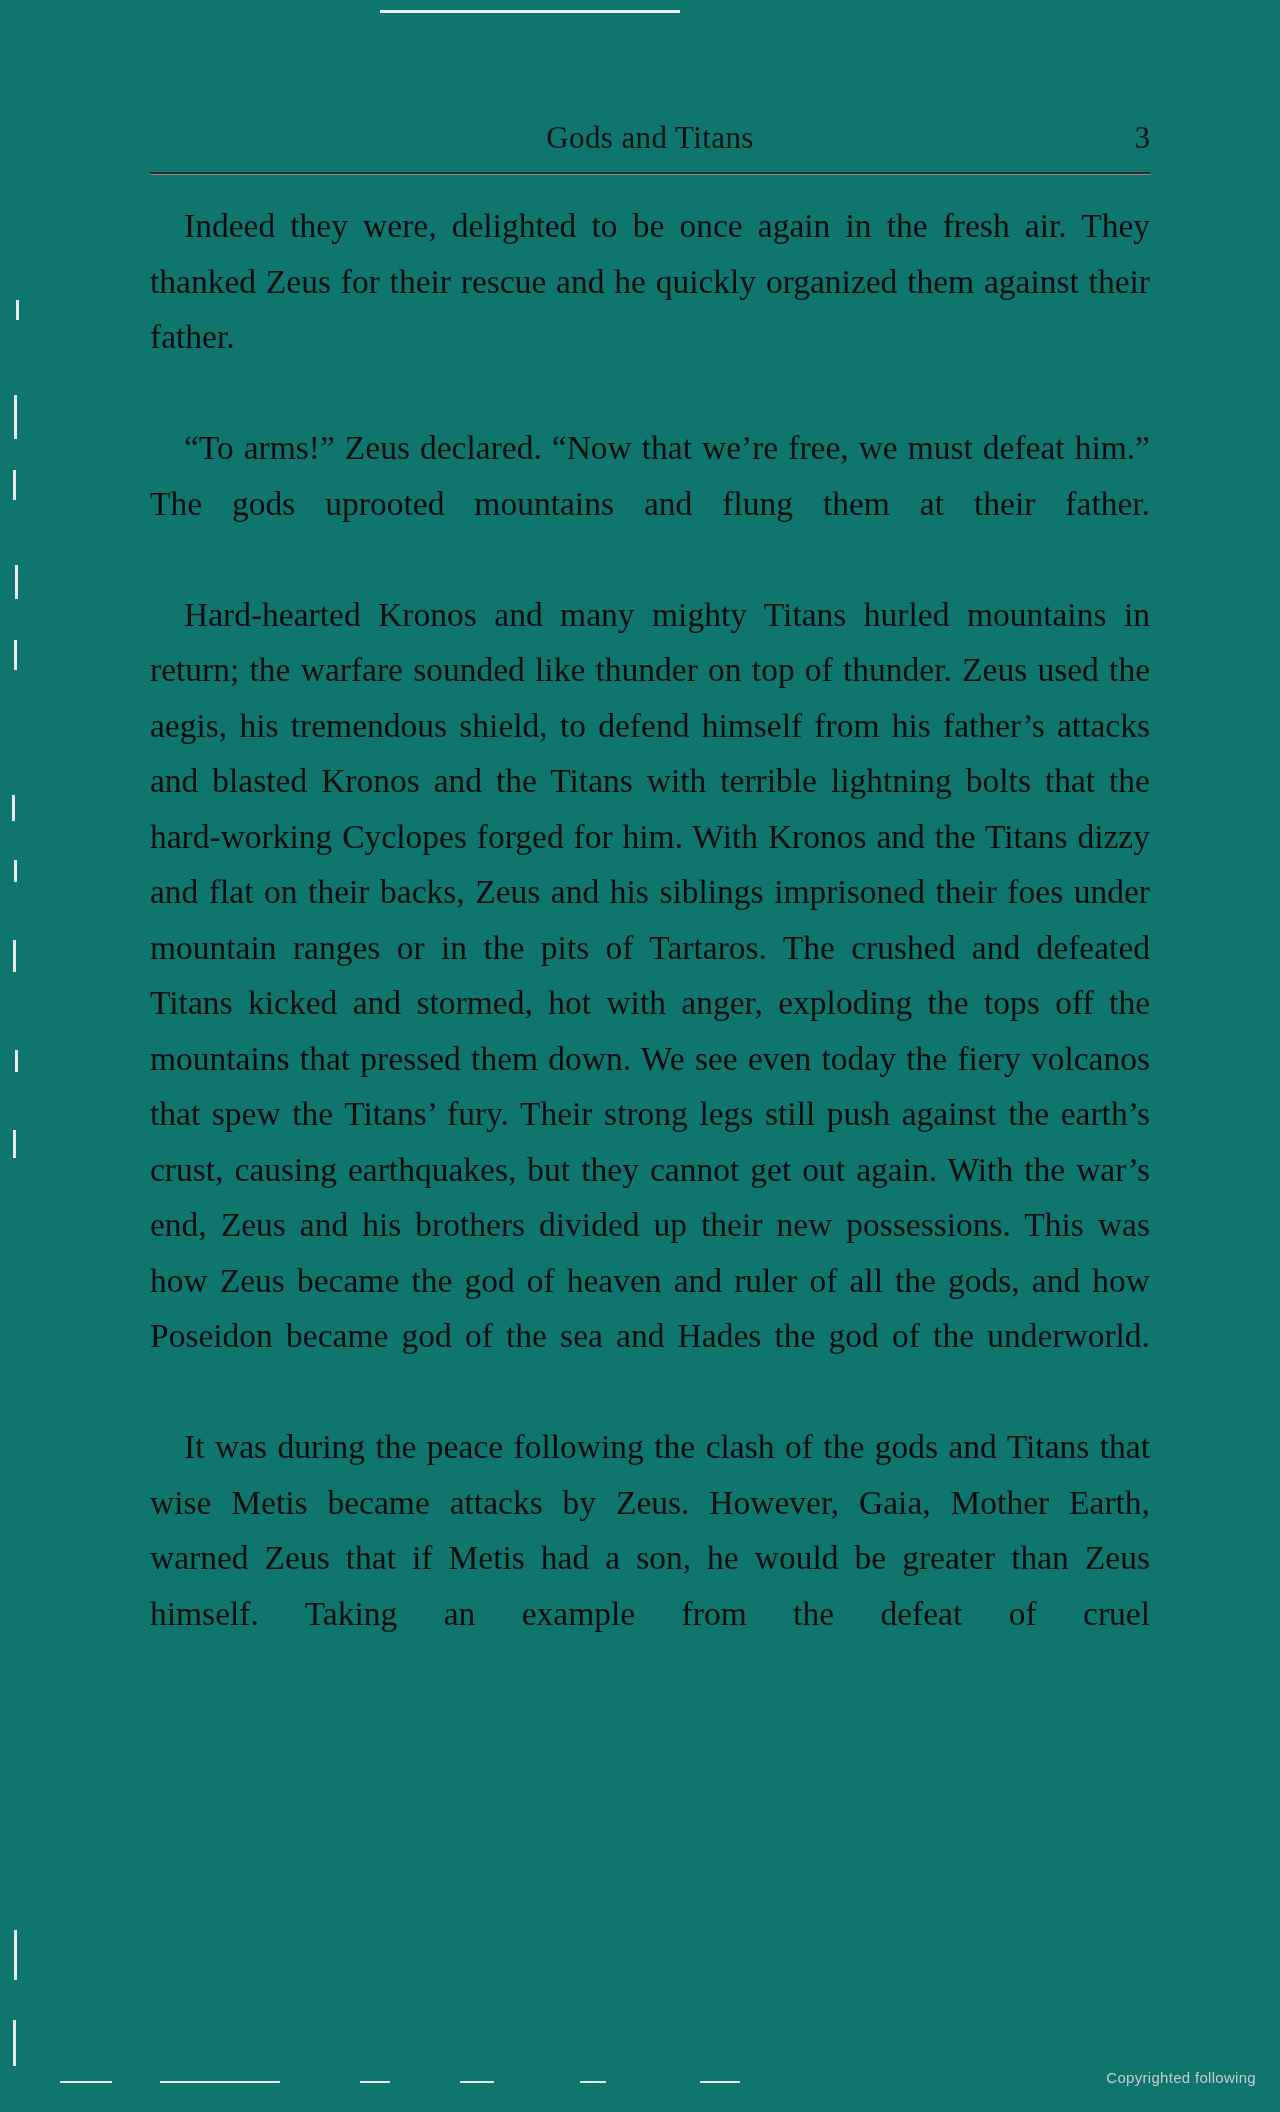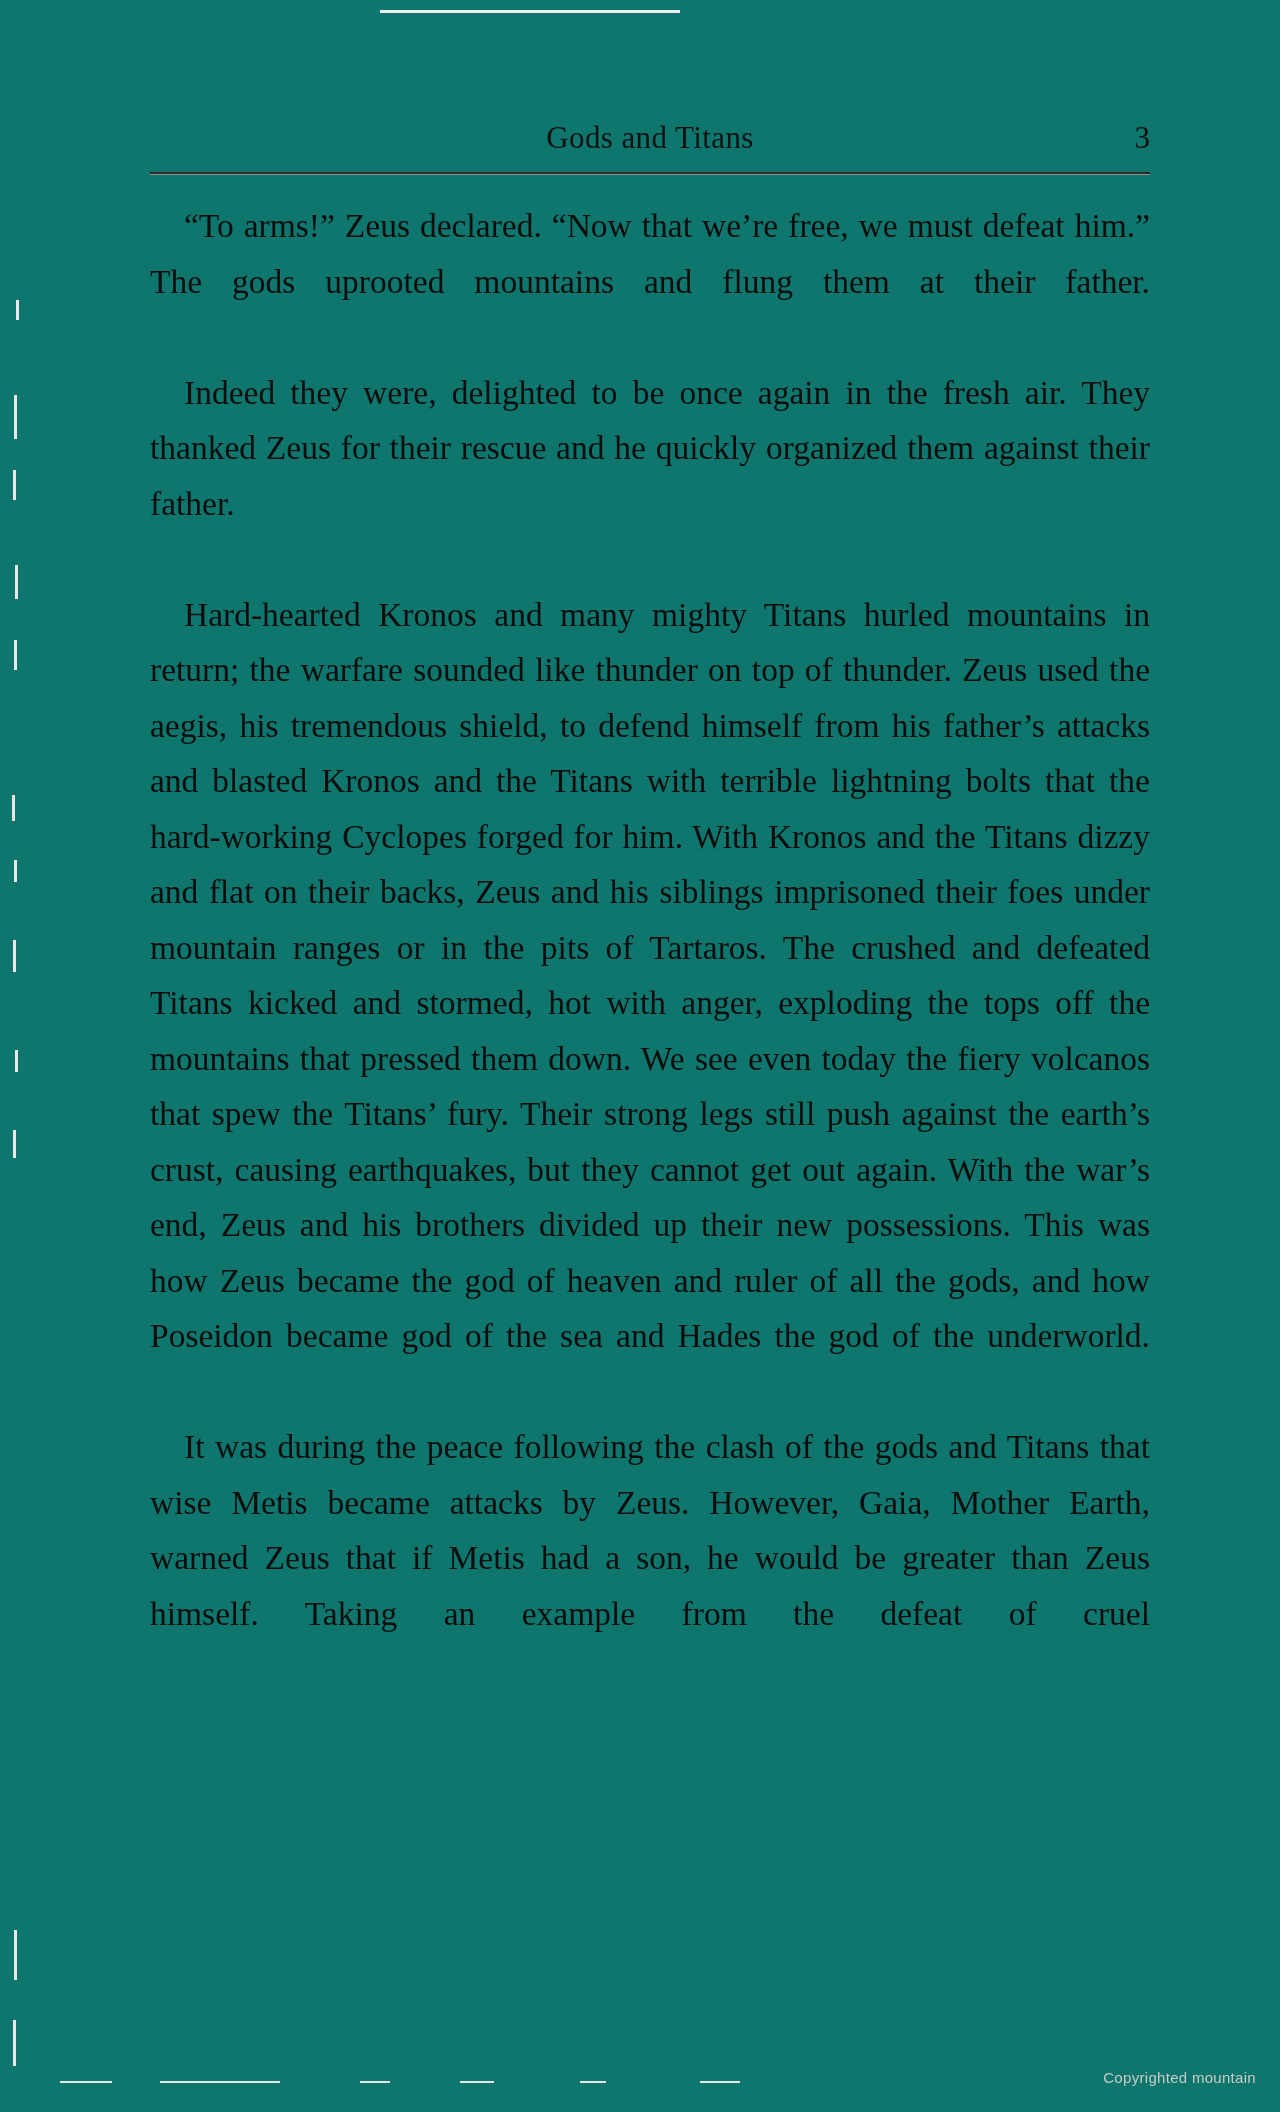--- a/index.html
+++ b/index.html
@@ -187,21 +187,21 @@
   </div>
 
   <div class="running-head">
     <div class="title">Gods and Titans</div>
     <div class="folio">3</div>
   </div>
 
   <div class="head-rule"></div>
 
   <div class="body-text">
+    <p>Indeed they were, delighted to be once again in the fresh air. They thanked Zeus for their rescue and he quickly organized them against their father.</p>
     <p>“To arms!” Zeus declared. “Now that we’re free, we must defeat him.” The gods uprooted mountains and flung them at their father.</p>
-    <p>Indeed they were, delighted to be once again in the fresh air. They thanked Zeus for their rescue and he quickly organized them against their father.</p>
     <p>Hard-hearted Kronos and many mighty Titans hurled mountains in return; the warfare sounded like thunder on top of thunder. Zeus used the aegis, his tremendous shield, to defend himself from his father’s attacks and blasted Kronos and the Titans with terrible lightning bolts that the hard-working Cyclopes forged for him. With Kronos and the Titans dizzy and flat on their backs, Zeus and his siblings imprisoned their foes under mountain ranges or in the pits of Tartaros. The crushed and defeated Titans kicked and stormed, hot with anger, exploding the tops off the mountains that pressed them down. We see even today the fiery volcanos that spew the Titans’ fury. Their strong legs still push against the earth’s crust, causing earthquakes, but they cannot get out again. With the war’s end, Zeus and his brothers divided up their new possessions. This was how Zeus became the god of heaven and ruler of all the gods, and how Poseidon became god of the sea and Hades the god of the underworld.</p>
     <p>It was during the peace following the clash of the gods and Titans that wise Metis became attacks by Zeus. However, Gaia, Mother Earth, warned Zeus that if Metis had a son, he would be greater than Zeus himself. Taking an example from the defeat of cruel</p>
   </div>
 
-  <div class="copyright">Copyrighted mountain</div>
+  <div class="copyright">Copyrighted following</div>
 
 </div>
 
 </body></html>

